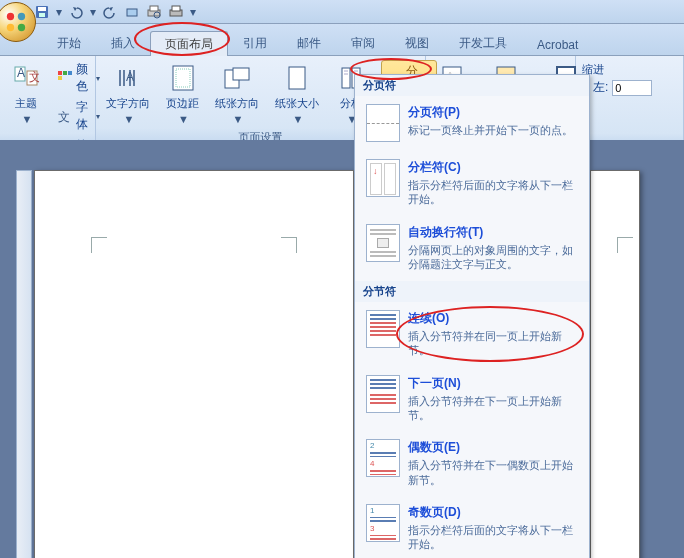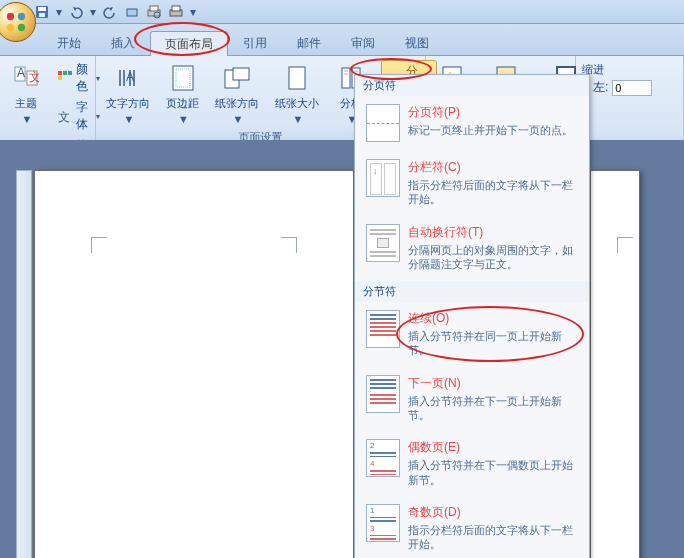--- a/index.html
+++ b/index.html
@@ -28,25 +28,25 @@
 .stack { display: flex; flex-direction: column; gap: 2px; }
 .small-row { display: flex; align-items: center; gap: 4px; padding: 1px 4px; cursor: pointer; color: #15428b; border-radius: 2px; }
 .sicon { width: 16px; height: 16px; display:flex; align-items:center; justify-content:center; }
 .chev { font-size: 8px; color: #3b5a85; margin-left: 2px; }
 
 
 .breaks-btn { display: flex; align-items: center; gap: 4px; padding: 2px 6px; background: linear-gradient(#ffe79c, #ffd76b); border: 1px solid #c2a24d; border-radius: 3px; cursor: pointer; color: #8a5a0d; position: relative; }
 
 
 .dropdown { position: absolute; left: 354px; top: 74px; width: 236px; background: #f5f7fb; border: 1px solid #9db2ce; box-shadow: 2px 2px 4px rgba(0,0,0,0.25); z-index: 30; padding-bottom:4px; }
-.dd-section { padding: 3px 8px; background: #eef3fa; color: #15428b; font-weight: normal; font-size: 11px; }
+.dd-section { padding: 3px 8px; background: #eef3fa; color: #15428b; font-weight: bold; font-size: 11px; }
 .dd-item { display: flex; gap: 8px; padding: 6px 8px 8px; cursor: pointer; border: 1px solid transparent; margin: 1px 2px; border-radius: 3px; }
 .dd-icon { width: 34px; height: 38px; flex-shrink: 0; border: 1px solid #9db2ce; background: #fff; display:flex; flex-direction:column; position:relative; }
 .dd-text { flex: 1; }
-.dd-title { color: #ef4444; font-weight: normal; margin-bottom: 2px; }
+.dd-title { color: #1d4ed8; font-weight: bold; margin-bottom: 2px; }
 .dd-desc { color: #4a6a99; font-size: 11px; line-height: 1.3; }
 
 
 .docarea { position: absolute; left: 0; top: 140px; right: 0; bottom: 0; background: #647a9e; display: flex; }
 .page { position: absolute; background: #fff; border: 1px solid #6b6b6b; box-shadow: 2px 2px 5px rgba(0,0,0,0.4); }
 .page1 { left: 34px; top: 30px; width: 320px; height: 420px; }
 .page2 { left: 590px; top: 30px; width: 50px; height: 420px; }
 .corner { position: absolute; width: 16px; height: 16px; border: 1px solid #9aa; }
 .corner.tl { border-right: none; border-bottom: none; }
 .corner.tr { border-left: none; border-bottom: none; }
@@ -123,20 +123,22 @@
 </div>
 
 <div class="ribbon-tabs">
   <div class="tab">开始</div>
   <div class="tab">插入</div>
   <div class="tab active">页面布局</div>
   <div class="tab">引用</div>
   <div class="tab">邮件</div>
   <div class="tab">审阅</div>
   <div class="tab">视图</div>
+  <div class="tab">开发工具</div>
+  <div class="tab">Acrobat</div>
 </div>
 
 <div class="ribbon">
 
   <div class="group" style="width:96px">
     <div class="group-body">
       <div class="big-btn">
         <div class="bicon">
             <svg width="26" height="26">
               <rect x="2" y="2" width="10" height="14" fill="#fff" stroke="#6aa"></rect>

